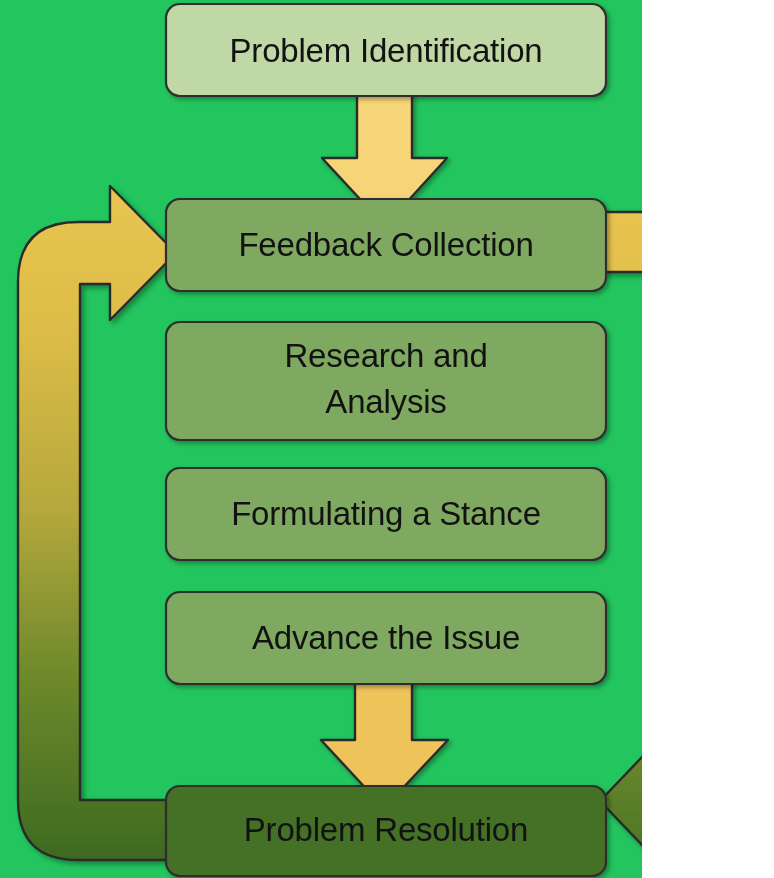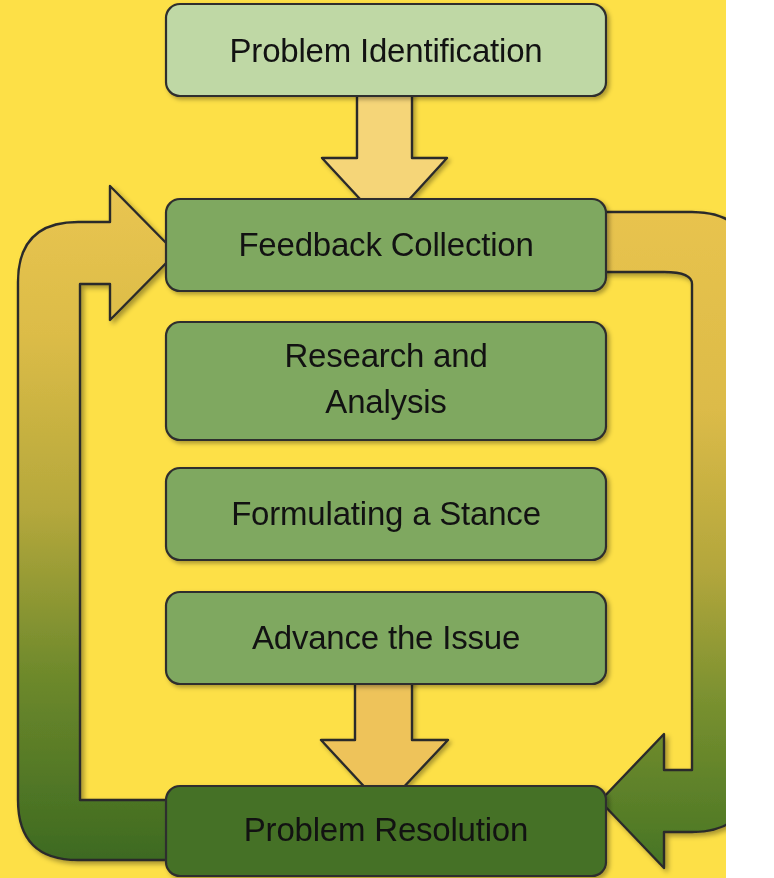--- a/index.html
+++ b/index.html
@@ -5,23 +5,23 @@
   html, body {
     margin: 0;
     padding: 0;
     background: #ffffff;
   }
   body {
     font-family: "Liberation Sans", sans-serif;
   }
   #stage {
     position: relative;
-    width: 726px;
+    width: 642px;
     height: 878px;
-    background: #fde047;
+    background: #22c55e;
     overflow: hidden;
   }
   #flow-svg {
     position: absolute;
     left: 0;
     top: 0;
     width: 774px;
     height: 878px;
   }
   .node-label {

